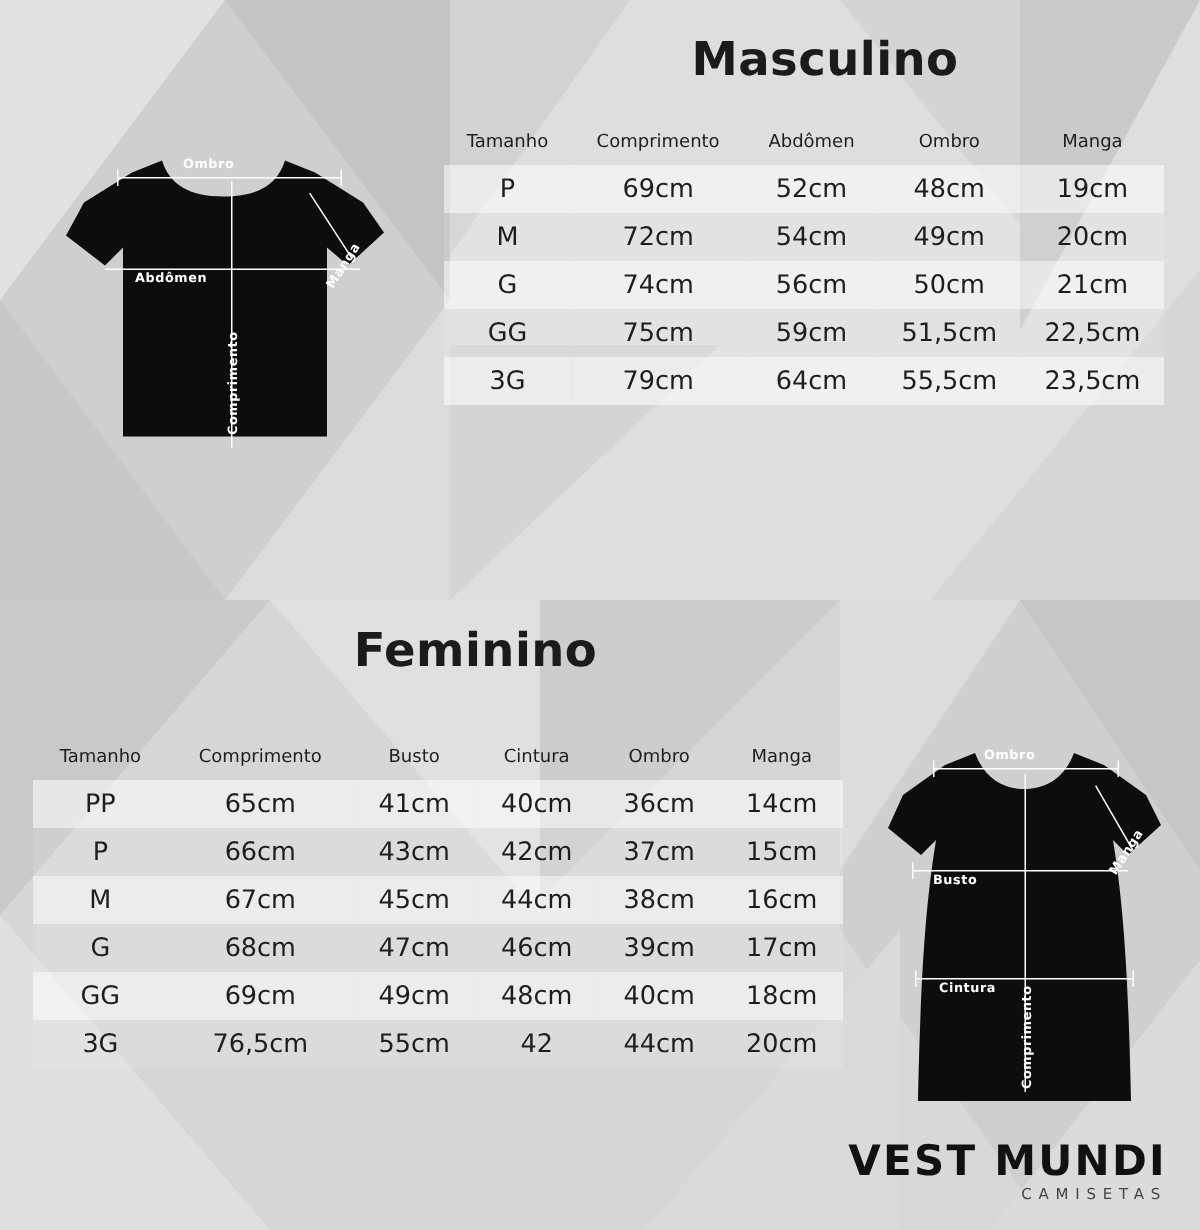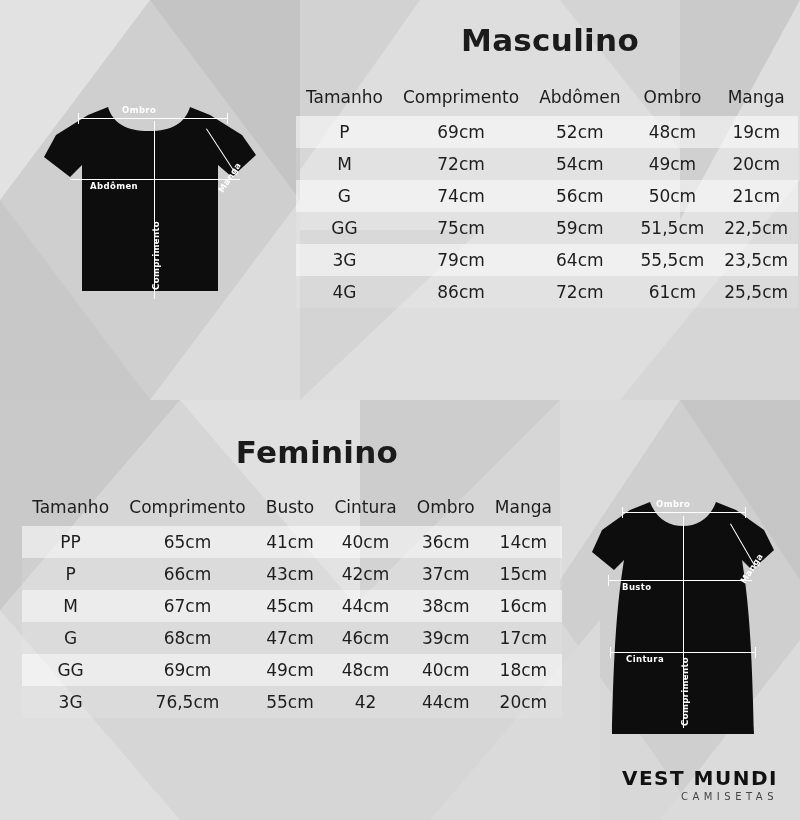--- a/index.html
+++ b/index.html
@@ -52,21 +52,21 @@
   table.size-table {
     border-collapse: collapse;
     font-size: 17px;
     color: #222;
   }
   table.size-table th {
     font-weight: normal;
     padding: 7px 10px 9px 10px;
     white-space: nowrap;
     color: #1d1d1d;
-    font-size: 17px;
+    font-size: 12px;
   }
   table.size-table td {
     padding: 6px 10px;
     text-align: center;
     white-space: nowrap;
     font-size: 17px;
     color: #1d1d1d;
   }
   table.size-table tbody tr.odd td {
     background: rgba(255,255,255,.55);
@@ -117,21 +117,21 @@
 
   
   .logo {
     position: absolute;
     right: 22px;
     bottom: 18px;
     text-align: right;
     z-index: 7;
   }
   .logo .l1 {
-    font-size: 20px;
+    font-size: 28px;
     font-weight: bold;
     letter-spacing: 1.5px;
     color: #111;
     margin-top: 47px;
   }
   .logo .l2 {
     font-size: 10px;
     letter-spacing: 4.5px;
     color: #444;
     margin-top: 1px;
@@ -215,27 +215,20 @@
             <td>51,5cm</td>
             <td>22,5cm</td>
           </tr>
           <tr class="odd">
             <td>3G</td>
             <td>79cm</td>
             <td>64cm</td>
             <td>55,5cm</td>
             <td>23,5cm</td>
           </tr>
-          <tr class="even">
-            <td>4G</td>
-            <td>86cm</td>
-            <td>72cm</td>
-            <td>61cm</td>
-            <td>25,5cm</td>
-          </tr>
         </tbody>
       </table>
     </div>
 
     <div class="shirt-wrap" style="left:30px;top:95px;width:240px;height:230px;">
       <svg width="240" height="230" viewBox="0 0 240 230">
         <path d="M78 12 L58 20 L26 40 L14 62 L40 82 L52 70 L52 196 L188 196 L188 70 L202 82 L226 60 L212 40 L180 20 L160 12 C155 28 142 36 119 36 C96 36 83 28 78 12 Z" fill="#0d0d0d"></path>
       </svg>
       
       <div class="guide h" style="left:48px;top:23px;width:150px;"></div>
@@ -249,21 +242,21 @@
       <div class="guide v" style="left:124px;top:26px;height:178px;"></div>
       <div class="shirt-label vert" style="left:121px;top:195px;">Comprimento</div>
 
       <div class="guide" style="left:176px;top:34px;width:1px;height:52px;transform:rotate(-33deg);transform-origin:top left;"></div>
       <div class="shirt-label diag" style="left:186px;top:94px;">Manga</div>
     </div>
   </div>
 
   <div class="content">
 
-    <div class="section-title" style="position:absolute;left:0;top:434px;width:634px;">Feminino</div>
+    <div class="section-title" style="position:absolute;left:0;top:416px;width:634px;">Feminino</div>
 
     <div style="position:absolute;left:22px;top:490px;width:540px;">
       <table class="size-table" style="width:100%;">
         <thead>
           <tr>
             <th>Tamanho</th>
             <th>Comprimento</th>
             <th>Busto</th>
             <th>Cintura</th>
             <th>Ombro</th>

